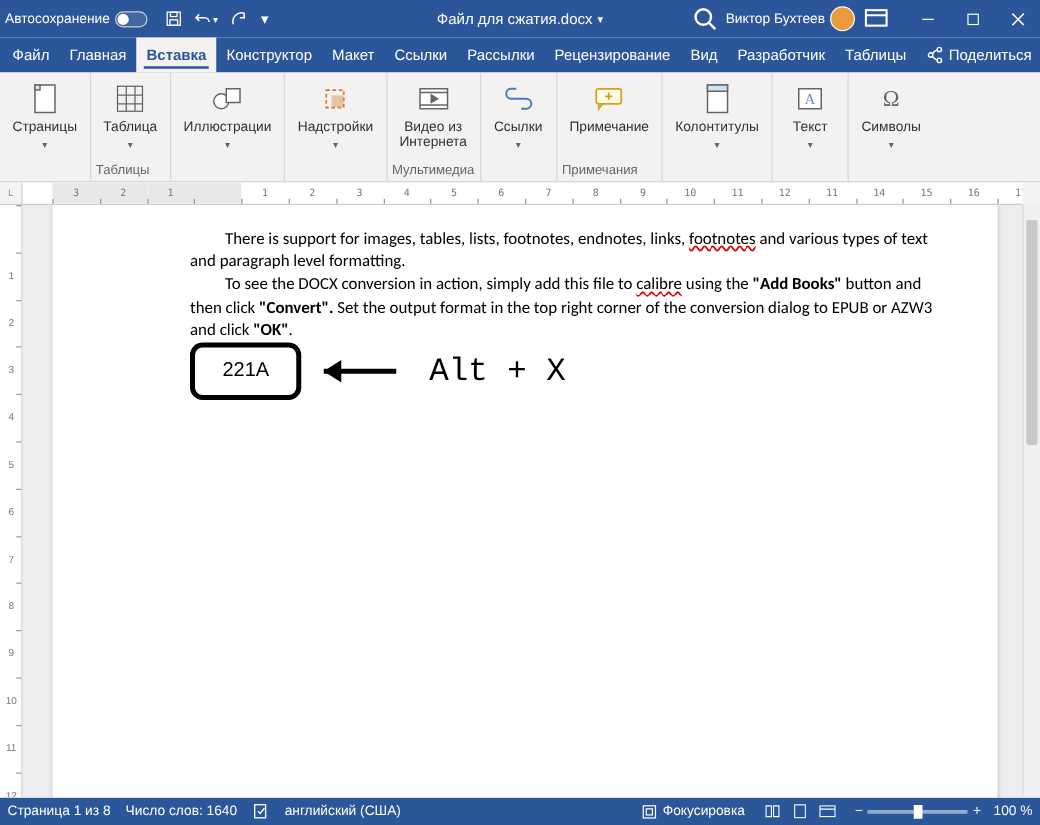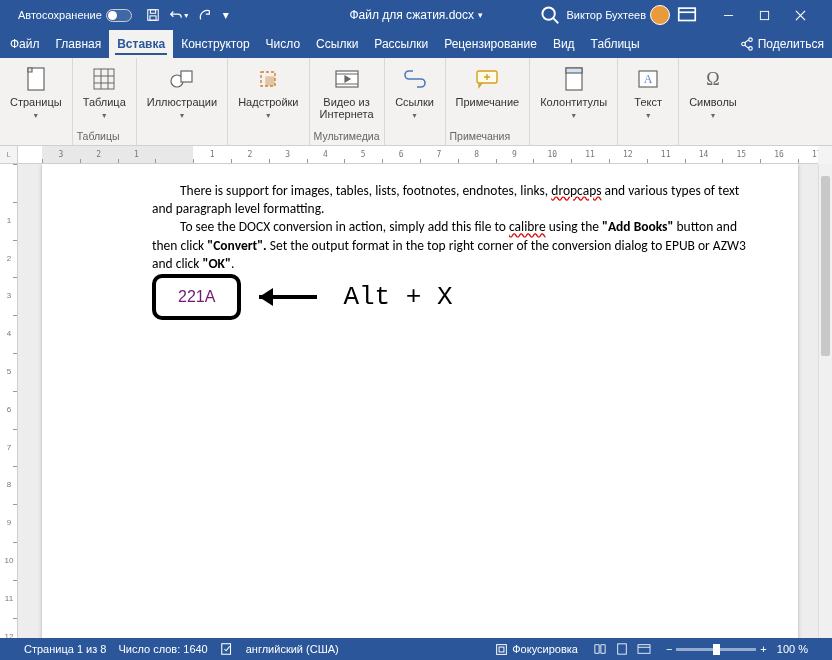--- a/index.html
+++ b/index.html
@@ -1,18 +1,18 @@
 <!DOCTYPE html>
 <html><head>
 <meta charset="utf-8">
 <style>
   * { box-sizing: border-box; margin: 0; padding: 0; }
   body { font-family: "Segoe UI", Arial, sans-serif; font-size: 12px; background: #fff; width: 832px; height: 660px; overflow: hidden; display: flex; flex-direction: column; }
   
-  .titlebar { background: #2b579a; color: #fff; height: 30px; display: flex; align-items: center; padding: 0 14px; gap: 6px; }
+  .titlebar { background: #2b579a; color: #fff; height: 30px; display: flex; align-items: center; padding: 0 0; gap: 6px; }
   .titlebar .autosave { display: flex; align-items: center; gap: 4px; font-size: 11px; margin-left: 4px; }
   .toggle { width: 26px; height: 13px; border: 1px solid #ccc; border-radius: 7px; position: relative; background: rgba(255,255,255,0.1); }
   .toggle::after { content: ''; width: 9px; height: 9px; background: #fff; border-radius: 50%; position: absolute; left: 1px; top: 1px; }
   .titlebar .qat { display: flex; gap: 4px; margin-left: 4px; }
   .qat-btn { width: 22px; height: 22px; display: flex; align-items: center; justify-content: center; color: #fff; cursor: pointer; }
   .qat-btn svg { width: 14px; height: 14px; }
   .titlebar .filename { flex: 0 0 auto; margin: 4px auto; display: flex; align-items: center; gap: 4px; font-size: 12px; position: absolute; left: 50%; transform: translateX(-50%); }
   .filename-dd { font-size: 9px; }
   .titlebar .right { margin-left: auto; display: flex; align-items: center; gap: 6px; }
   .user { display: flex; align-items: center; gap: 4px; font-size: 11px; }
@@ -47,27 +47,27 @@
   .ruler-v { position: absolute; left: 0; top: 18px; bottom: 0; width: 18px; background: #fff; border-right: 1px solid #cfcfcf; z-index: 2; overflow:hidden; }
   .ruler-v-inner { position:absolute; top:0; width:18px; display:flex; flex-direction:column; }
   .vtick { height:37.8px; font-size:8px; color:#777; text-align:center; position:relative; }
   .vtick::before { content:''; position:absolute; top:0; right:0; height:1px; width:5px; background:#999; }
   .canvas { position: absolute; left: 18px; right: 14px; top: 18px; bottom: 0; background: #ededed; overflow: hidden; }
   .page { position: absolute; left: 24px; top: 0; width: 756px; min-height: 520px; background: #fff; box-shadow: 0 1px 4px rgba(0,0,0,0.25); padding: 18px 50px 40px 110px; }
   .doc-text { font-size: 13.5px; color: #000; font-family: Calibri, Arial, sans-serif; line-height: 1.35; }
   .indent { text-indent: 28px; }
   .dropcaps, .calibre { text-decoration: underline; text-decoration-color: #d00; text-decoration-style: wavy; }
   .annot { position: absolute; left: 110px; top: 110px; display: flex; align-items: center; gap: 16px; }
-  .code-box { border: 4px solid #000; border-radius: 10px; padding: 10px 22px; font-size: 16px; color: #701a75; background: #fff; }
+  .code-box { border: 4px solid #000; border-radius: 10px; padding: 10px 22px; font-size: 16px; color: #000000; background: #fff; }
   .arrow { width: 70px; height: 30px; }
   .hotkey { font-family: "Courier New", monospace; font-size: 26px; color: #000; }
   .scrollbar-v { position: absolute; right: 0; top: 18px; bottom: 0; width: 14px; background: #f0f0f0; border-left: 1px solid #ddd; }
   .scroll-thumb { position: absolute; left: 2px; right: 2px; top: 12px; height: 180px; background: #c8c8c8; border-radius: 2px; }
   
-  .status { height: 22px; background: #2b579a; color: #fff; display: flex; align-items: center; padding: 0 24px; font-size: 11px; gap: 12px; }
+  .status { height: 22px; background: #2b579a; color: #fff; display: flex; align-items: center; padding: 0 6px; font-size: 11px; gap: 12px; }
   .status .spacer { flex: 1; }
   .status-item { display: flex; align-items: center; gap: 4px; cursor: pointer; }
   .viewbtns { display: flex; gap: 2px; }
   .viewbtn { width: 20px; height: 18px; display: flex; align-items: center; justify-content: center; }
   .zoom { display: flex; align-items: center; gap: 4px; }
   .zoom-track { width: 80px; height: 3px; background: rgba(255,255,255,0.5); position: relative; }
   .zoom-thumb { width: 7px; height: 11px; background: #fff; position: absolute; left: 37px; top: -4px; }
 </style>
 </head>
 <body>
@@ -137,25 +137,26 @@
         </div>
     </div>
   </div>
 </div>
 
 <div class="tabs">
   <div class="tab">Файл</div>
   <div class="tab">Главная</div>
   <div class="tab active">Вставка</div>
   <div class="tab">Конструктор</div>
-  <div class="tab">Число</div>
+  <div class="tab">Макет</div>
   <div class="tab">Ссылки</div>
   <div class="tab">Рассылки</div>
   <div class="tab">Рецензирование</div>
   <div class="tab">Вид</div>
+  <div class="tab">Разработчик</div>
   <div class="tab">Таблицы</div>
   <div class="tab share">
       <div class="share-inner">
         <svg width="14" height="14" viewBox="0 0 16 16" fill="none" stroke="currentColor" stroke-width="1.3">
           <path d="M10 3 6 6v4l4 3M10 3a2 2 0 1 0 4 0 2 2 0 0 0-4 0zM10 13a2 2 0 1 0 4 0 2 2 0 0 0-4 0zM2 8a2 2 0 1 0 4 0 2 2 0 0 0-4 0z"></path>
         </svg>
         <span>Поделиться</span>
       </div>
     </div>
 </div>
@@ -352,21 +353,21 @@
         <div class="vtick" style="height: 37.8px; line-height: 37.8px;">8</div>
         <div class="vtick" style="height: 37.8px; line-height: 37.8px;">9</div>
         <div class="vtick" style="height: 37.8px; line-height: 37.8px;">10</div>
         <div class="vtick" style="height: 37.8px; line-height: 37.8px;">11</div>
         <div class="vtick" style="height: 37.8px; line-height: 37.8px;">12</div>
       </div>
   </div>
   <div class="canvas">
     <div class="page">
       <p class="doc-text indent">
-        <span>There is support for images, tables, lists, footnotes, endnotes, links, </span><span class="dropcaps">dropcaps</span><span> and various types of text and paragraph level formatting.</span>
+        <span>There is support for images, tables, lists, footnotes, endnotes, links, </span><span class="dropcaps">footnotes</span><span> and various types of text and paragraph level formatting.</span>
       </p>
       <p class="doc-text indent">
         <span>To see the DOCX conversion in action, simply add this file to </span><span class="calibre">calibre</span><span> using the </span><b>"Add Books"</b><span> button and then click </span><b>"Convert".</b><span>  Set the output format in the top right corner of the conversion dialog to EPUB or AZW3 and click </span><b>"OK"</b><span>.</span>
       </p>
       <div class="annot">
         <div class="code-box">221A</div>
         <svg class="arrow" viewBox="0 0 70 30">
             <path d="M2 15 L60 15" stroke="#000" stroke-width="4"></path>
             <path d="M2 15 L16 6 L16 24 Z" fill="#000"></path>
           </svg>

